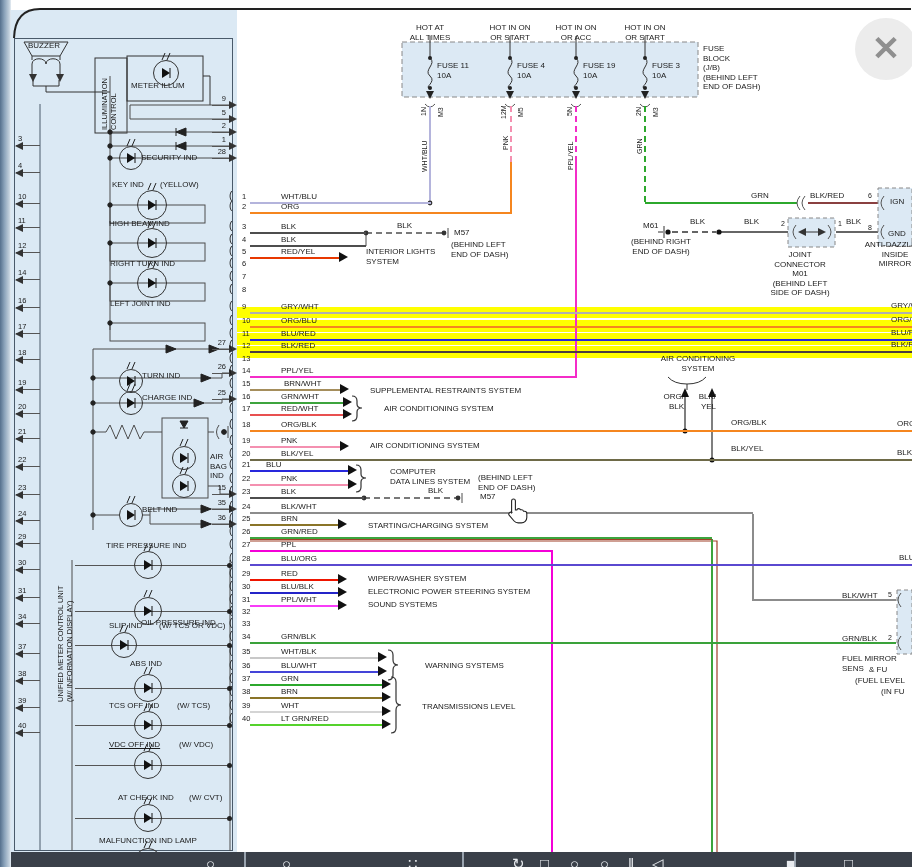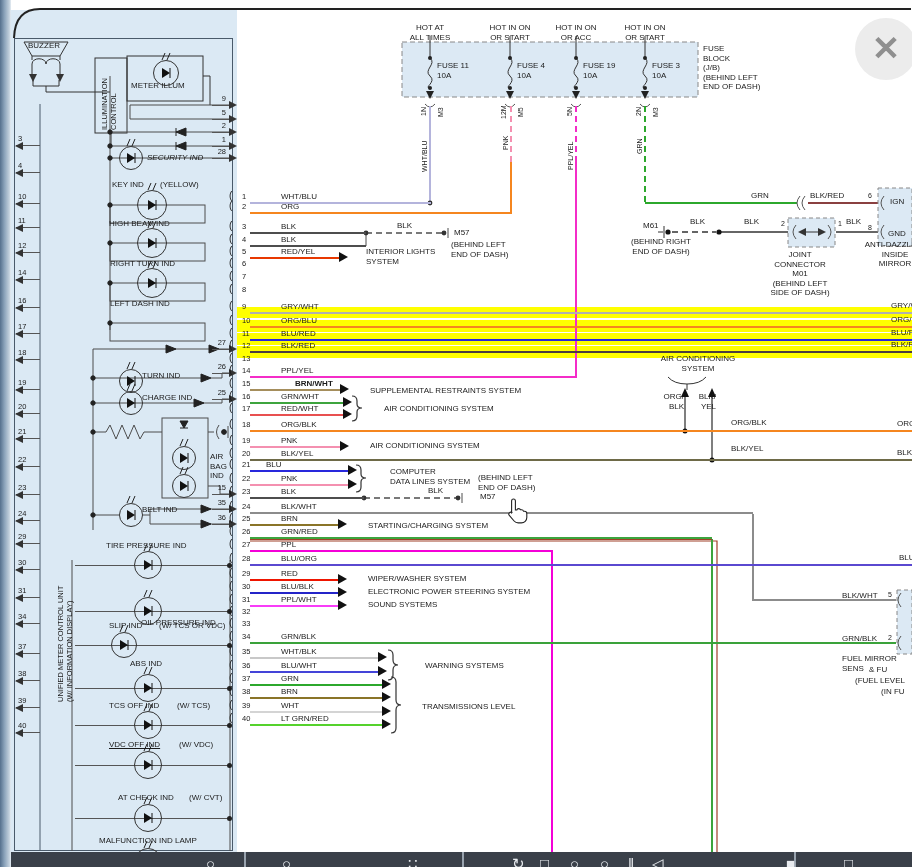--- a/index.html
+++ b/index.html
@@ -493,21 +493,21 @@
       <div class="wire" style="position: absolute; left: 250px; top: 351px; width: 662px; height: 2px; background: rgb(74, 62, 62);"></div>
       <div class="lbl" style="position: absolute; left: 891px; top: 340px;">BLK/RED</div>
       <div class="lbl" style="position: absolute; left: 229px; top: 352px; font-size: 10px;"> (</div>
       <div class="lbl" style="position: absolute; left: 242px; top: 354px; font-size: 7.5px;">13</div>
       <div class="lbl" style="position: absolute; left: 229px; top: 364px; font-size: 10px;"> (</div>
       <div class="lbl" style="position: absolute; left: 242px; top: 366px; font-size: 7.5px;">14</div>
       <div class="lbl" style="position: absolute; left: 281px; top: 366px;">PPL/YEL</div>
       <div class="wire" style="position: absolute; left: 250px; top: 376px; width: 327px; height: 2px; background: rgb(244, 44, 200);"></div>
       <div class="lbl" style="position: absolute; left: 229px; top: 377px; font-size: 10px;"> (</div>
       <div class="lbl" style="position: absolute; left: 242px; top: 379px; font-size: 7.5px;">15</div>
-      <div class="lbl" style="position: absolute; left: 295px; top: 379px; font-weight: bold;">BRN/WHT</div>
+      <div class="lbl" style="position: absolute; left: 284px; top: 379px;">BRN/WHT</div>
       <div class="wire" style="position: absolute; left: 250px; top: 389px; width: 91px; height: 2px; background: rgb(165, 142, 92);"></div>
       <div class="warr" style="position: absolute; left: 340px; top: 384px;"></div>
       <div class="lbl" style="position: absolute; left: 229px; top: 390px; font-size: 10px;"> (</div>
       <div class="lbl" style="position: absolute; left: 242px; top: 392px; font-size: 7.5px;">16</div>
       <div class="lbl" style="position: absolute; left: 281px; top: 392px;">GRN/WHT</div>
       <div class="wire" style="position: absolute; left: 250px; top: 402px; width: 94px; height: 2px; background: rgb(61, 164, 61);"></div>
       <div class="warr" style="position: absolute; left: 343px; top: 397px;"></div>
       <div class="lbl" style="position: absolute; left: 229px; top: 402px; font-size: 10px;"> (</div>
       <div class="lbl" style="position: absolute; left: 242px; top: 404px; font-size: 7.5px;">17</div>
       <div class="lbl" style="position: absolute; left: 281px; top: 404px;">RED/WHT</div>
@@ -705,26 +705,26 @@
       <div class="lbl" style="position: absolute; left: 842px; top: 634px;">GRN/BLK</div>
       <div class="lbl" style="position: absolute; left: 888px; top: 634px; font-size: 7px;">2</div>
       <div class="lbl" style="position: absolute; left: 842px; top: 654px;">FUEL MIRROR SENS</div>
       <div class="lbl" style="position: absolute; left: 869px; top: 665px;">&amp; FU</div>
       <div class="lbl" style="position: absolute; left: 855px; top: 676px;">(FUEL LEVEL</div>
       <div class="lbl" style="position: absolute; left: 881px; top: 687px;">(IN FU</div>
       <div class="lbl" style="position: absolute; left: 28px; top: 41px;">BUZZER</div>
       <div class="lbl" style="position: absolute; left: 100px; top: 130px; font-size: 7.5px; transform: rotate(-90deg); transform-origin: 0px 0px; white-space: pre;">ILLUMINATION
 CONTROL</div>
       <div class="lbl" style="position: absolute; left: 131px; top: 81px;">METER ILLUM</div>
-      <div class="lbl" style="position: absolute; left: 147px; top: 153px; font-style: italic;">SECURITY IND</div>
+      <div class="lbl" style="position: absolute; left: 141px; top: 153px;">SECURITY IND</div>
       <div class="lbl" style="position: absolute; left: 112px; top: 180px;">KEY IND</div>
       <div class="lbl" style="position: absolute; left: 160px; top: 180px;">(YELLOW)</div>
       <div class="lbl" style="position: absolute; left: 109px; top: 219px;">HIGH BEAM IND</div>
       <div class="lbl" style="position: absolute; left: 110px; top: 259px;">RIGHT TURN IND</div>
-      <div class="lbl" style="position: absolute; left: 110px; top: 299px;">LEFT DASH IND</div>
+      <div class="lbl" style="position: absolute; left: 110px; top: 299px;">LEFT JOINT IND</div>
       <div class="lbl" style="position: absolute; left: 142px; top: 371px;">TURN IND</div>
       <div class="lbl" style="position: absolute; left: 142px; top: 393px;">CHARGE IND</div>
       <div class="lbl" style="position: absolute; left: 210px; top: 452px;">AIR
 BAG
 IND</div>
       <div class="lbl" style="position: absolute; left: 142px; top: 505px;">BELT IND</div>
       <div class="lbl" style="position: absolute; left: 106px; top: 541px;">TIRE PRESSURE IND</div>
       <div class="lbl" style="position: absolute; left: 109px; top: 618px; margin-left: 32px;">OIL PRESSURE IND</div>
       <div class="lbl" style="position: absolute; left: 109px; top: 621px;">SLIP IND</div>
       <div class="lbl" style="position: absolute; left: 159px; top: 621px;">(W/ TCS OR VDC)</div>

